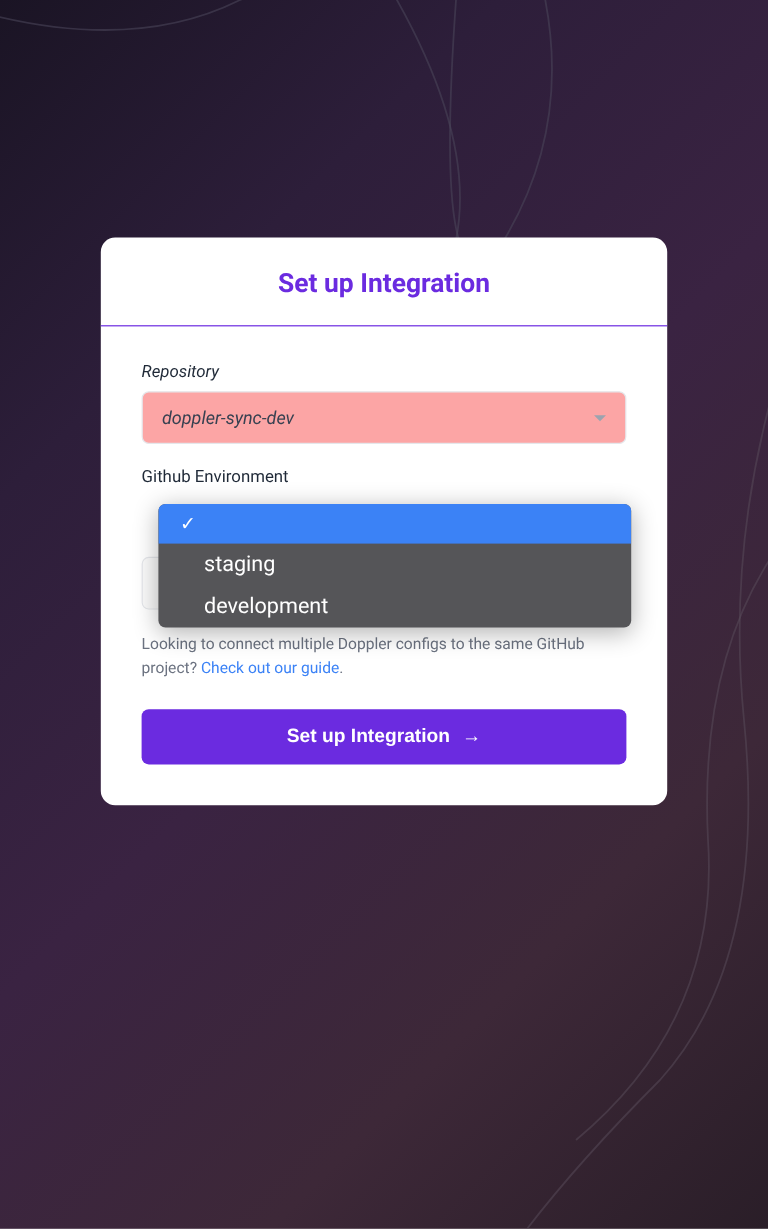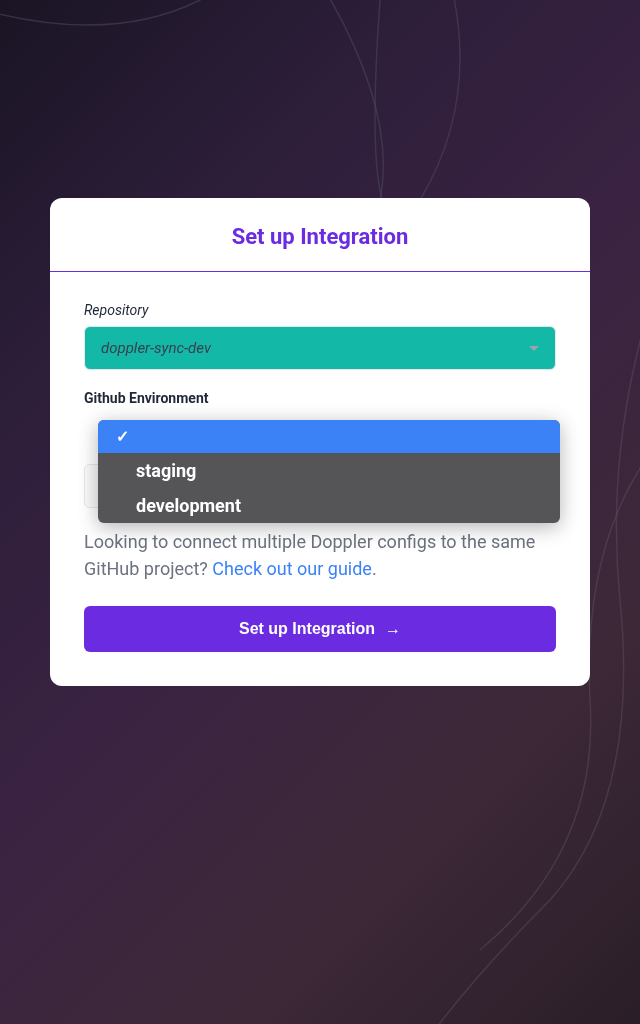--- a/index.html
+++ b/index.html
@@ -24,21 +24,21 @@
     .bg-lines {
       position: absolute;
       top: 0;
       left: 0;
       right: 0;
       bottom: 0;
       pointer-events: none;
     }
 
     .modal {
-      width: 540px;
+      width: 472px;
       background: #ffffff;
       border-radius: 12px;
       position: relative;
       z-index: 10;
     }
 
     .modal-header {
       padding: 26px 30px 22px;
       text-align: center;
       border-bottom: 1px solid #6b2be0;
@@ -65,21 +65,21 @@
       font-size: 14px;
       color: #1f2937;
       margin-bottom: 8px;
     }
 
     .select-field {
       width: 100%;
       padding: 12px 16px;
       border: 1px solid #e5e7eb;
       border-radius: 6px;
-      background: #14b8a6;
+      background: #fca5a5;
       font-size: 15px;
       color: #374151;
       display: flex;
       justify-content: space-between;
       align-items: center;
       cursor: pointer;
     }
 
     .chevron {
       width: 0;
@@ -115,21 +115,21 @@
       background: #3b82f6;
       padding-left: 18px;
     }
 
     .dropdown-item .check {
       margin-right: 6px;
       font-size: 16px;
     }
 
     .help-text {
-      font-size: 18px;
+      font-size: 13px;
       color: #6b7280;
       line-height: 1.5;
       margin-bottom: 24px;
     }
 
     .help-link {
       color: #3b82f6;
       text-decoration: none;
     }
 
@@ -149,21 +149,20 @@
       gap: 10px;
     }
 
     .arrow {
       font-size: 16px;
     }
 
     .gh-env-group {
       position: relative;
       margin-bottom: 20px;
-      font-weight: bold;
     }
 
     .hidden-select {
       width: 100%;
       padding: 12px 16px;
       border: 1px solid #e5e7eb;
       border-radius: 6px;
       background: #fafafa;
       font-size: 15px;
       color: #9ca3af;

